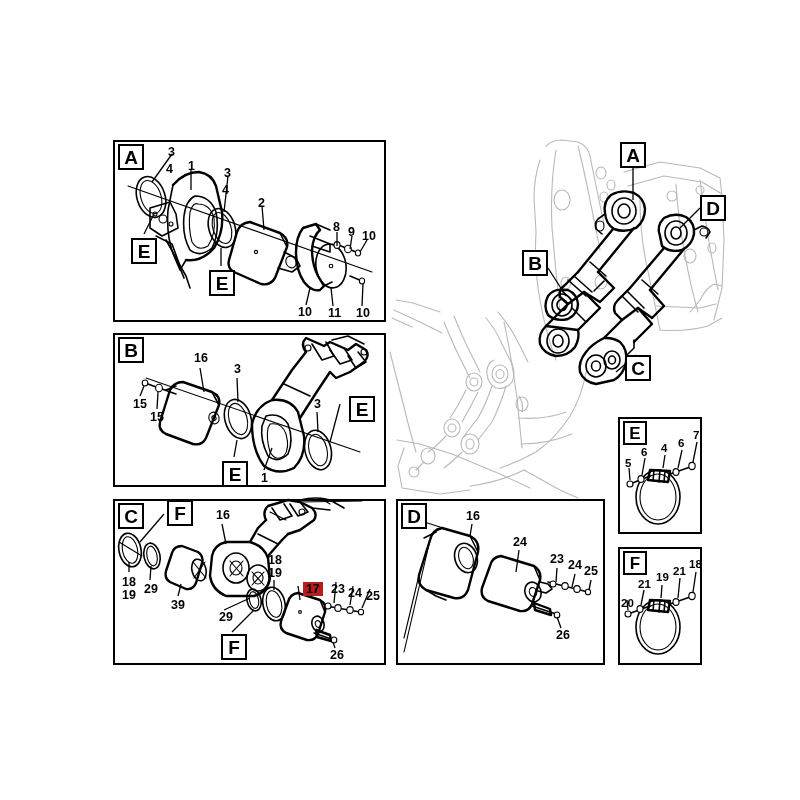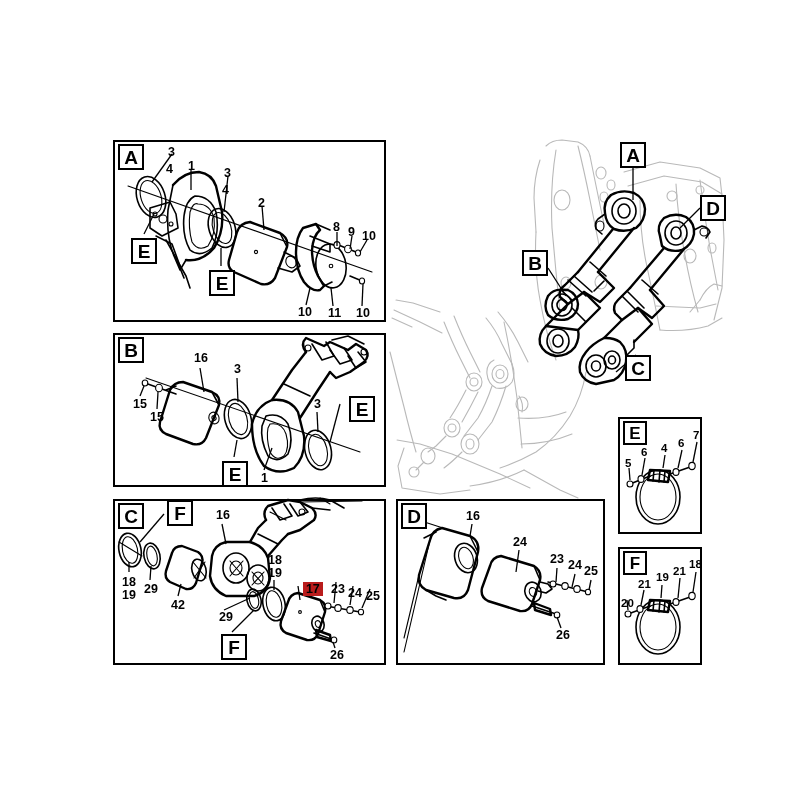--- a/index.html
+++ b/index.html
@@ -502,21 +502,21 @@
   <div class="num" style="left:234px;top:363px;">3</div>
   <div class="num" style="left:314px;top:398px;">3</div>
   <div class="num" style="left:133px;top:398px;">15</div>
   <div class="num" style="left:150px;top:411px;">15</div>
   <div class="num" style="left:261px;top:472px;">1</div>
 
   <div class="num" style="left:216px;top:509px;">16</div>
   <div class="num" style="left:122px;top:576px;">18</div>
   <div class="num" style="left:122px;top:589px;">19</div>
   <div class="num" style="left:144px;top:583px;">29</div>
-  <div class="num" style="left:171px;top:599px;">42</div>
+  <div class="num" style="left:171px;top:599px;">39</div>
   <div class="num" style="left:219px;top:611px;">29</div>
   <div class="num" style="left:268px;top:554px;">18</div>
   <div class="num" style="left:268px;top:567px;">19</div>
   <div class="num" style="left:289px;top:570px;">
     <span class="hl">17</span>
   </div>
   <div class="num" style="left:331px;top:583px;">23</div>
   <div class="num" style="left:348px;top:587px;">24</div>
   <div class="num" style="left:366px;top:590px;">25</div>
   <div class="num" style="left:330px;top:649px;">26</div>

